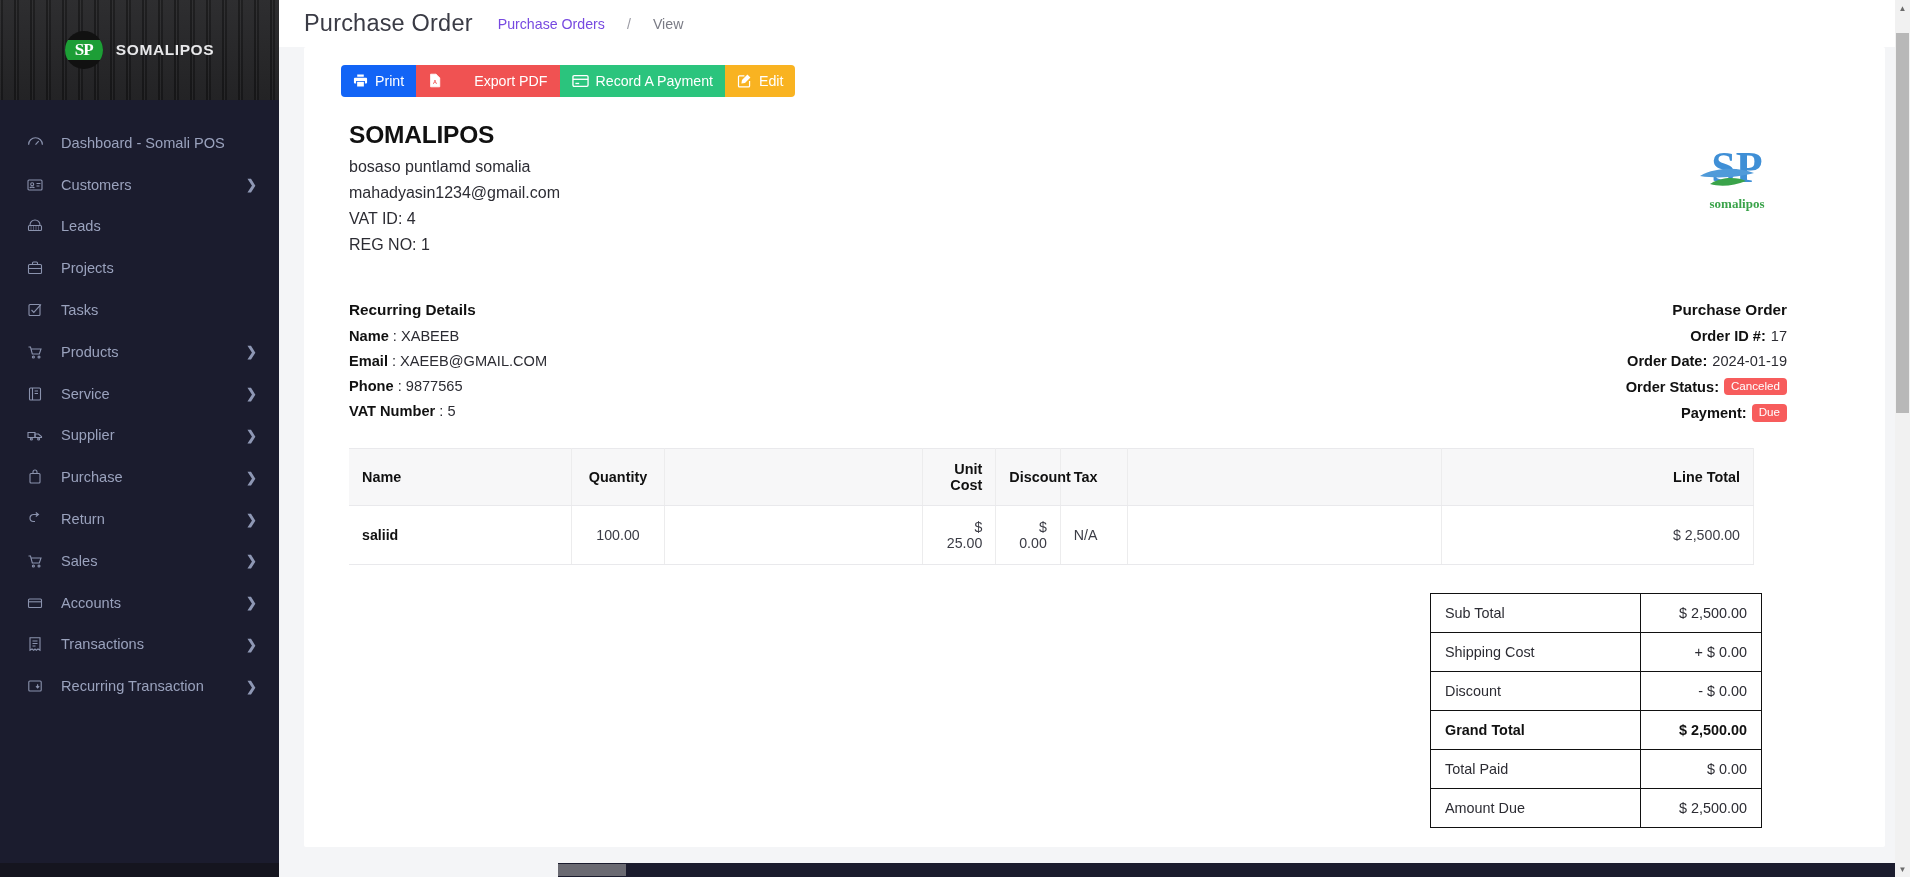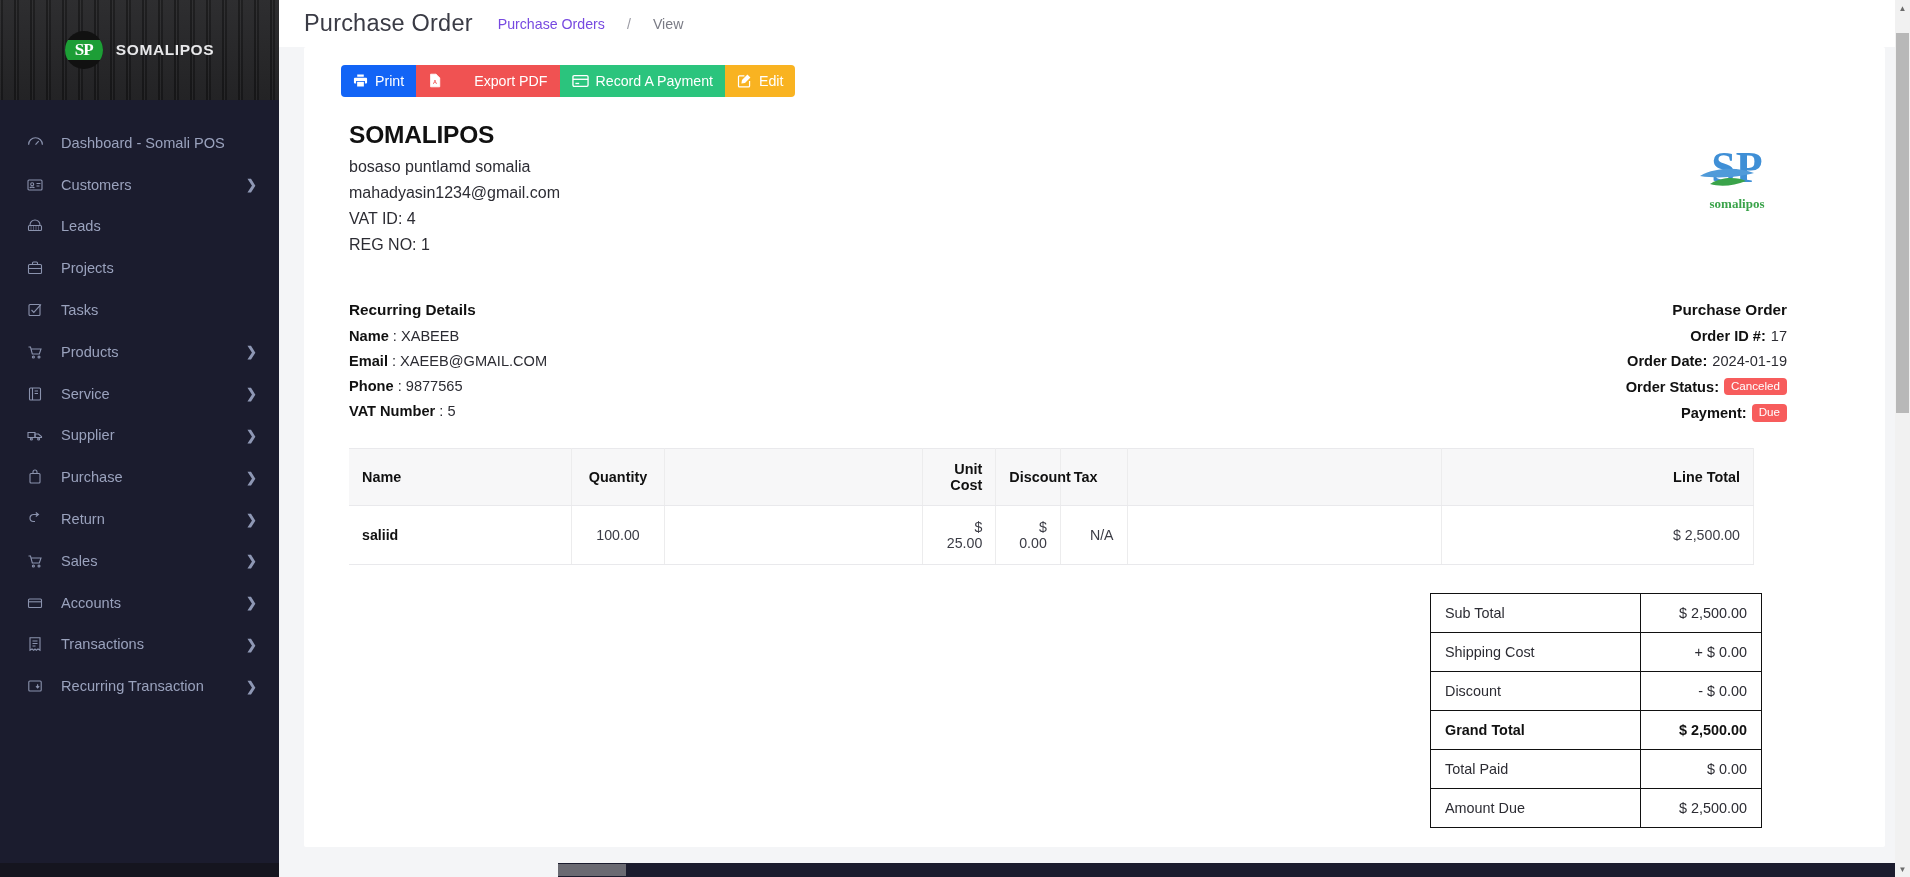--- a/index.html
+++ b/index.html
@@ -478,21 +478,21 @@
                   <th style="text-align: right;">Line Total</th>
                 </tr>
               </thead>
             <tbody id="items-body">
                 <tr>
                   <td class="nm" style="text-align: left;">saliid</td>
                   <td style="text-align: center;">100.00</td>
                   <td style="text-align: left;"></td>
                   <td style="text-align: right;">$ 25.00</td>
                   <td style="text-align: right;">$ 0.00</td>
-                  <td style="text-align: right;">N/A</td>
+                  <td style="text-align: left;">N/A</td>
                   <td style="text-align: left;"></td>
                   <td style="text-align: right;">$ 2,500.00</td>
                 </tr>
               </tbody>
           </table>
 
           <div class="totals-wrap">
             <table class="totals">
               <tbody id="totals-body">
                   <tr>

